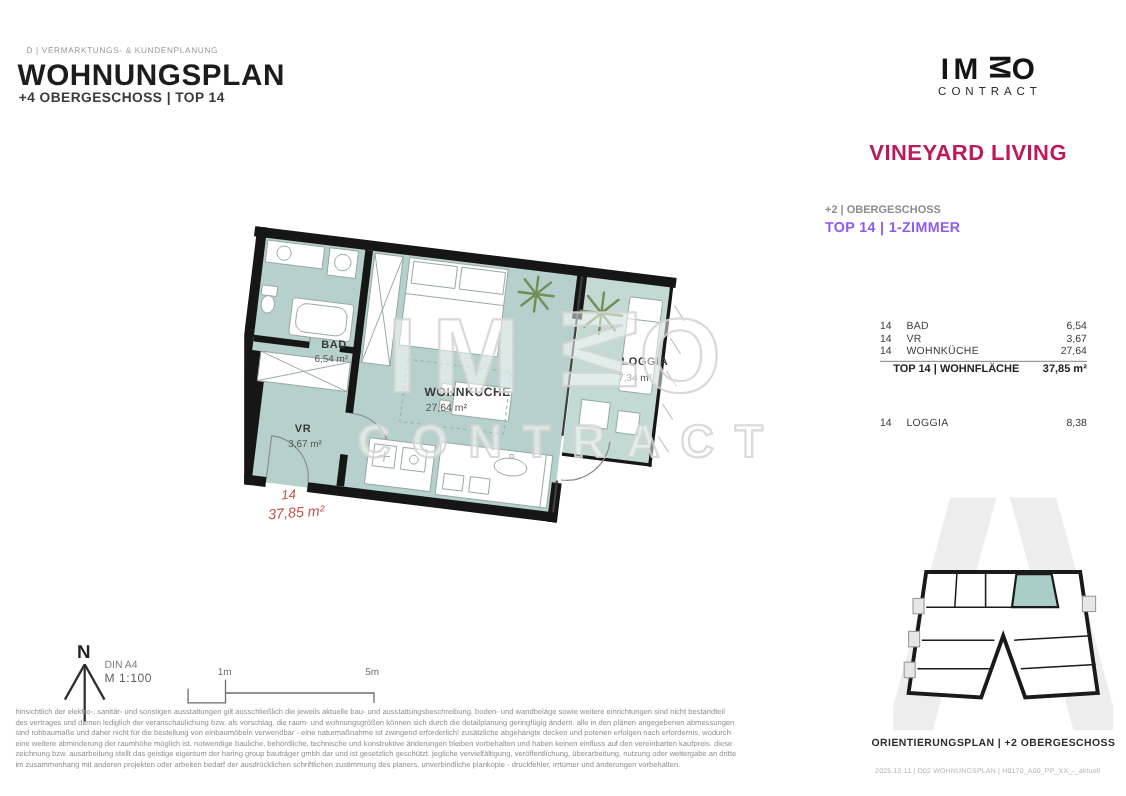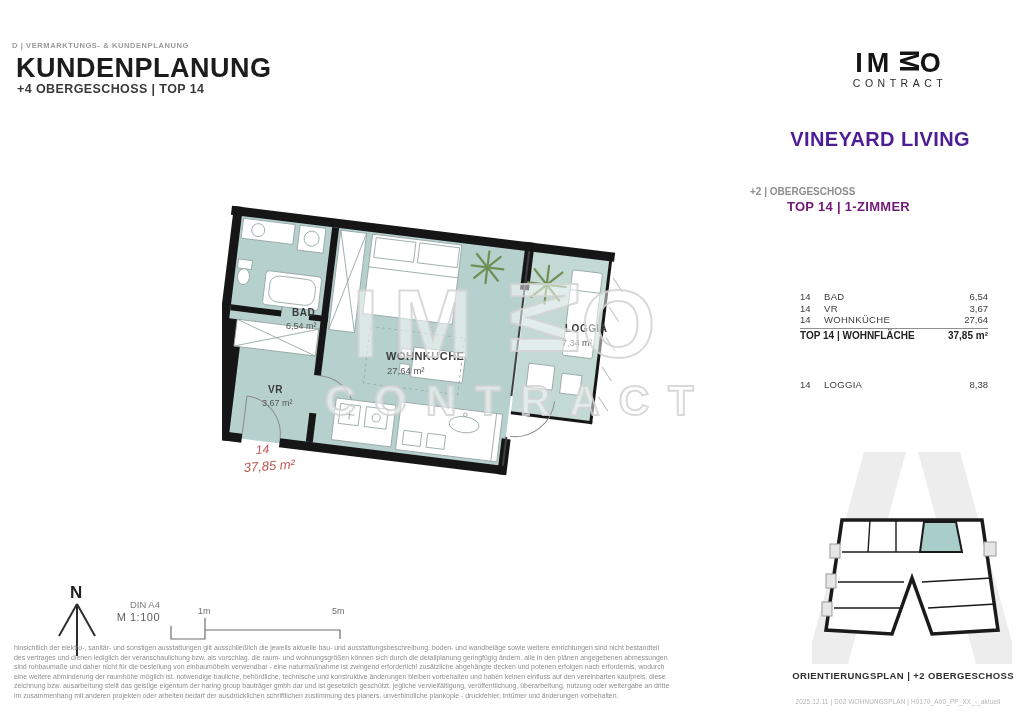--- a/index.html
+++ b/index.html
@@ -1,65 +1,65 @@
 <!DOCTYPE html>
 <html><head>
 <meta charset="utf-8">
 <style>
   html,body{margin:0;padding:0;}
   body{width:1024px;height:724px;position:relative;background:#ffffff;overflow:hidden;
        font-family:"Liberation Sans",sans-serif;color:#222;}
   .abs{position:absolute;}
   
-  .dept{left:12px;top:41px;font-size:7.5px;letter-spacing:.6px;color:#9a9a9a;font-weight:bold;}
+  .dept{left:24px;top:41px;font-size:7.5px;letter-spacing:.6px;color:#9a9a9a;font-weight:normal;}
   .title{left:16px;top:53px;font-size:27px;font-weight:bold;letter-spacing:.5px;color:#1c1c1c;}
   .subtitle{left:17px;top:82px;font-size:12.5px;font-weight:bold;letter-spacing:.4px;color:#3a3a3a;}
   
   .logo{left:830px;top:50px;width:140px;text-align:center;color:#141414;}
   .logo .l1{font-size:27px;font-weight:bold;letter-spacing:4px;line-height:26px;}
   .logo .l2{font-size:10.5px;letter-spacing:4.5px;color:#2c2c2c;margin-top:1px;}
   .mflip{display:inline-block;transform:rotate(90deg);transform-origin:55% 55%;}
-  .project-name{left:770px;top:128px;width:200px;text-align:right;font-size:20px;font-weight:bold;letter-spacing:.4px;color:#4c1d95;}
+  .project-name{left:770px;top:128px;width:200px;text-align:right;font-size:20px;font-weight:bold;letter-spacing:.4px;color:#be185d;}
   .proj-floor{left:750px;top:186px;width:197px;text-align:left;font-size:10px;color:#8d8d8d;font-weight:bold;}
-  .proj-unit{left:750px;top:199px;width:197px;text-align:center;font-size:13px;font-weight:bold;color:#701a75;letter-spacing:.3px;}
+  .proj-unit{left:750px;top:199px;width:197px;text-align:left;font-size:13px;font-weight:bold;color:#8b5cf6;letter-spacing:.3px;}
   
   .area-table{left:800px;top:291px;width:188px;font-size:9.5px;color:#3c3c3c;}
   .arow{display:flex;height:11.5px;line-height:11.5px;}
   .arow .u{width:24px;}
   .arow .r{flex:1;letter-spacing:.3px;}
   .arow .v{text-align:left;}
   .adiv{border-top:1px solid #8f8f8f;margin-top:2px;}
   .atotal{display:flex;height:14px;line-height:14px;font-weight:bold;font-size:10px;color:#222;}
-  .atotal .r{flex:1;}
+  .atotal .r{flex:1;margin-left:12px;}
   .aloggia{margin-top:36px;}
   
   #plan{left:222px;top:190px;}
   
   .wm{left:325px;top:272px;width:372px;text-align:center;pointer-events:none;
       color:rgba(255,255,255,.5);-webkit-text-stroke:2px rgba(210,210,210,.85);}
   .wm .w1{font-size:96px;font-weight:bold;letter-spacing:14px;line-height:104px;}
   .wm .w2{font-size:42px;font-weight:bold;letter-spacing:19px;line-height:46px;margin-top:2px;}
   
   #north{left:50px;top:580px;}
-  .paper{left:95px;top:598px;width:65px;text-align:right;font-size:9.5px;color:#7e7e7e;line-height:13px;}
+  .paper{left:95px;top:598px;width:65px;font-size:9.5px;color:#7e7e7e;line-height:13px;}
   .paper .m{font-size:11px;color:#5f5f5f;letter-spacing:.5px;}
   #scalebar{left:168px;top:600px;}
   
   .disclaimer{left:14px;top:643px;width:745px;font-size:6.9px;line-height:9.6px;color:#8f8f8f;}
   
   #orient{left:812px;top:452px;}
   .o-caption{left:782px;top:670px;width:232px;text-align:right;font-size:9.5px;font-weight:bold;letter-spacing:.4px;color:#2e2e2e;}
   .o-footnote{left:782px;top:698px;width:232px;text-align:center;font-size:6.3px;color:#b3b3b3;letter-spacing:.2px;}
   svg text{font-family:"Liberation Sans",sans-serif;}
 </style>
 </head>
 <body>
 
 <div class="abs dept">D | VERMARKTUNGS- &amp; KUNDENPLANUNG</div>
-<div class="abs title">KUNDENPLANUNG</div>
+<div class="abs title">WOHNUNGSPLAN</div>
 <div class="abs subtitle">+4 OBERGESCHOSS | TOP 14</div>
 
 <div class="abs logo">
   <div class="l1"><span>IM</span><span class="mflip">M</span><span>O</span></div>
   <div class="l2">CONTRACT</div>
 </div>
 
 <div class="abs project-name">VINEYARD LIVING</div>
 <div class="abs proj-floor">+2 | OBERGESCHOSS</div>
 <div class="abs proj-unit">TOP 14 | 1-ZIMMER</div>

